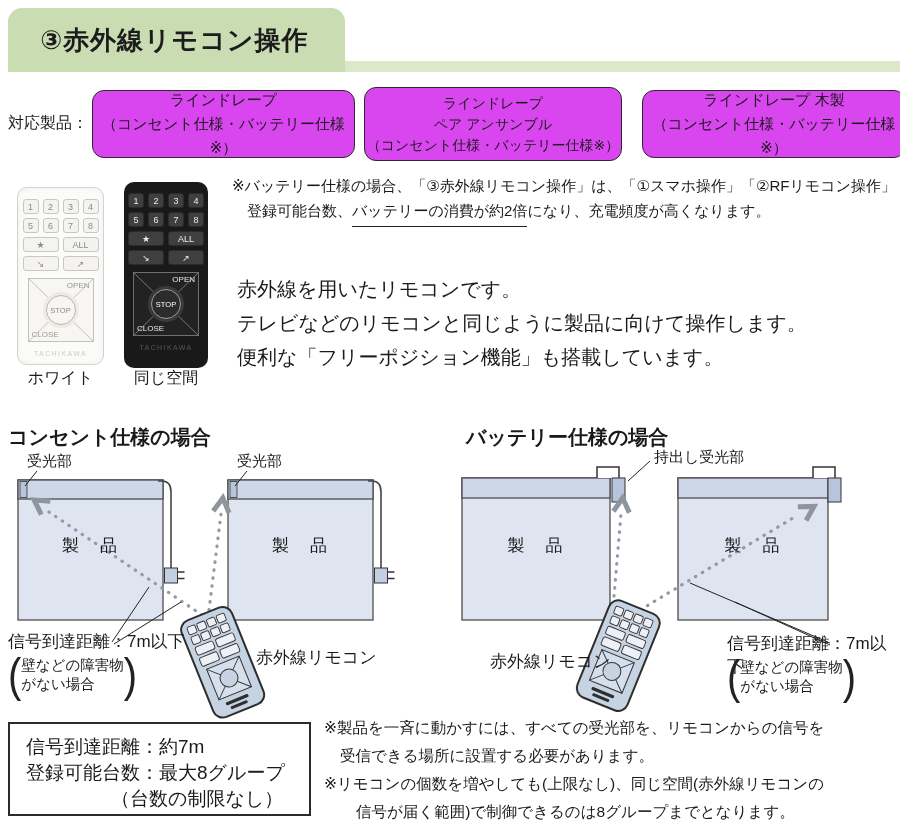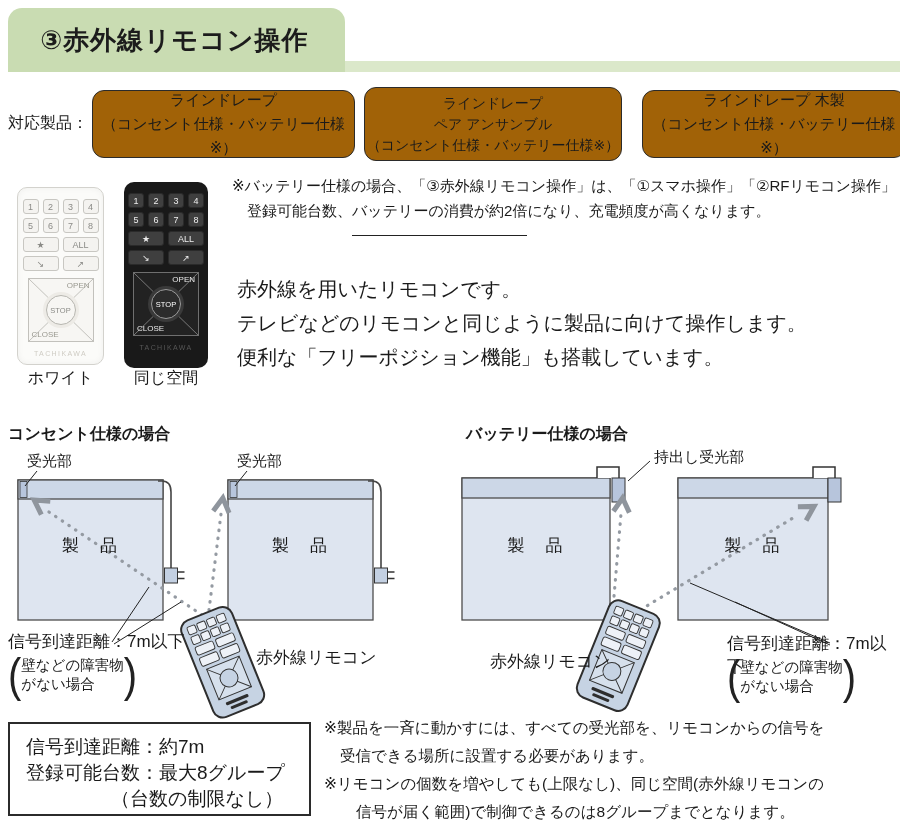--- a/index.html
+++ b/index.html
@@ -14,31 +14,31 @@
     background:#c9dcb2; border-radius:14px 14px 0 0;
     display:flex; align-items:center; padding-left:32px;
   }
   .header-tab span { font-size:26px; font-weight:bold; color:#1c1c1c; letter-spacing:1px; }
   .header-band { position:absolute; left:345px; top:61px; width:555px; height:11px; background:#dbe8ca; }
   
   .products-label { position:absolute; left:8px; top:113px; font-size:16px;text-align:right; }
   .product-box {
     position:absolute; border:1.6px solid #2b2b2b; border-radius:12px;
     display:flex; flex-direction:column; align-items:center; justify-content:center;
-    text-align:center; background:#a16207;
+    text-align:center; background:#d946ef;
   }
   .product-box div { font-size:15px; line-height:24px; }
   .box1 { left:92px;  top:90px; width:263px; height:68px; }
   .box2 { left:364px; top:87px; width:258px; height:74px; }
   .box2 div { font-size:14px; line-height:21px; }
   .box3 { left:631px; top:90px; width:264px; height:68px;margin-left:11px; }
   
   .battery-note { position:absolute; left:232px; top:173px; font-size:15px; line-height:25px; }
   .battery-note .indent { padding-left:15px; }
-  .battery-note .ul { border-bottom:1.5px solid #222; padding-bottom:16px; }
+  .battery-note .ul { border-bottom:1.5px solid #222; padding-bottom:7px; }
   
   .remote-photo { position:absolute; border-radius:10px; padding-top:11px; }
   .remote-white { left:17px; top:187px; width:87px; height:178px; background:#fbfbf9; border:1px solid #d3d2cd; box-shadow:inset 0 0 6px rgba(0,0,0,.05); }
   .remote-black { left:124px; top:182px; width:84px; height:186px; background:#191919; }
   .num-grid { display:grid; grid-template-columns:repeat(4,16px); gap:4px; justify-content:center; }
   .wide-grid { display:grid; grid-template-columns:repeat(2,36px); gap:4px; justify-content:center; margin-top:4px; }
   .rc-btn { height:15px; display:flex; align-items:center; justify-content:center; border-radius:3px; font-size:9px; }
   .remote-white .rc-btn { background:#f4f3f0; border:1px solid #c8c7c2; color:#8a8a86; }
   .remote-black .rc-btn { background:#3f3f3f; border:1px solid #2a2a2a; color:#ededed; }
   .rc-pad { position:relative; width:66px; height:64px; margin:7px auto 0; }
@@ -58,21 +58,21 @@
   .remote-black .rc-stop { background:#2c2c2c; border:1px solid #9b9b9b; color:#fff; box-shadow:0 0 0 3px #3a3a3a; }
   .rc-brand { margin-top:8px; text-align:center; font-size:7px; letter-spacing:1.4px; }
   .remote-white .rc-brand { color:#cfccc4; }
   .remote-black .rc-brand { color:#575757; }
   .remote-name { position:absolute; top:368px; font-size:16px; text-align:center; }
   .name-white { left:17px; width:87px; }
   .name-black { left:124px; width:84px; }
   
   .description { position:absolute; left:237px; top:272px; font-size:20px; line-height:34px; }
   
-  .diagram-title { position:absolute; font-size:16px; font-weight:bold; }
+  .diagram-title { position:absolute; font-size:20px; font-weight:bold; }
   .dt-left  { left:8px;  top:424px; }
   .dt-right { left:466px; top:424px; }
   .diagram-svg { position:absolute; left:0; top:450px; }
   .dlabel { position:absolute; font-size:15px; }
   .rcv1 { left:27px;  top:452px; }
   .rcv2 { left:237px; top:452px; }
   .rcv3 { left:654px; top:448px; }
   .prod-label { position:absolute; top:534px; font-size:17px; text-align:center; letter-spacing:2px; }
   .pl1 { left:18px;  width:145px; }
   .pl2 { left:228px; width:145px; }

